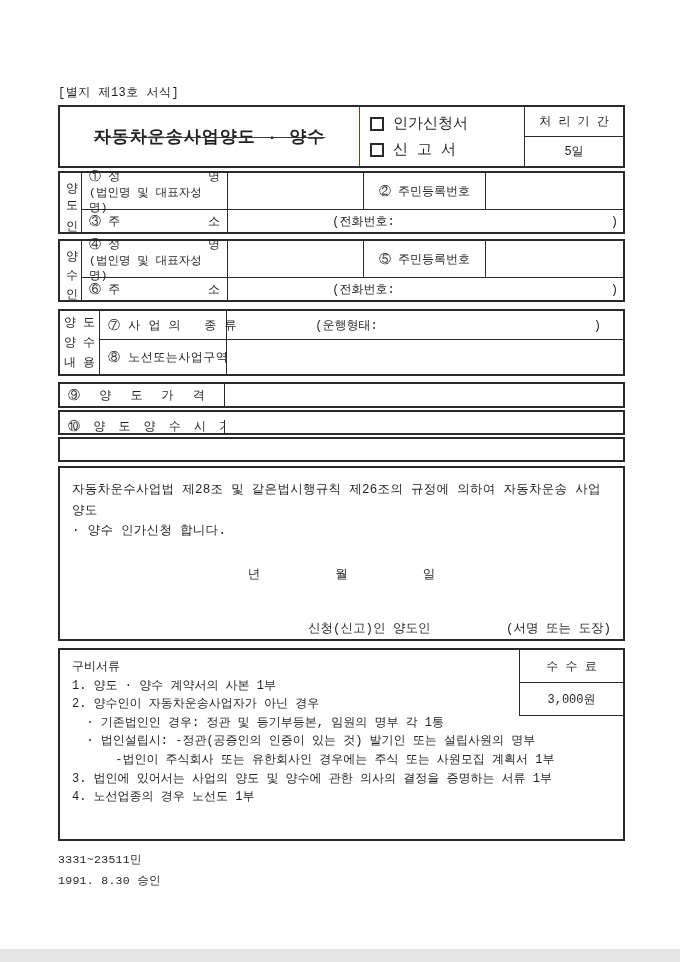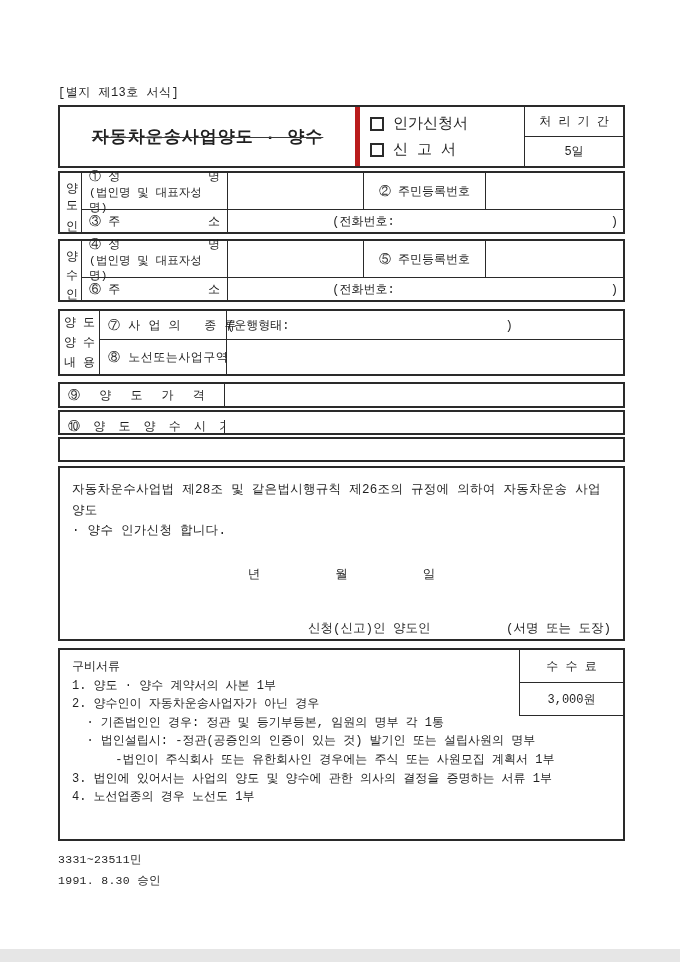--- a/index.html
+++ b/index.html
@@ -14,21 +14,21 @@
   }
   .form-wrap { position:absolute; left:58px; top:84px; width:567px; }
   .form-ref { font-size:12px; height:14px; margin-bottom:7px; letter-spacing:0.5px; }
 
   .box { border:2px solid #2a2a2a; background:#fff; }
   .flex { display:flex; }
 
   
   .hdr { height:63px; margin-top:0; }
   .hdr-title {
-    width:300px; border-right:5px solid #b91c1c;
+    width:300px; border-right:1px solid #b91c1c;
     display:flex; align-items:center; justify-content:center;
     font-size:17px; font-weight:bold; letter-spacing:1px;
   }
   .struck { text-decoration:line-through; text-decoration-thickness:1px; text-decoration-color:#3a3a3a; }
   .hdr-cb {
     width:165px; border-right:1px solid #2a2a2a;
     display:flex; flex-direction:column; justify-content:space-evenly;
     padding-left:10px; font-size:15px;
   }
   .cb-row { display:flex; align-items:center; gap:9px; }
@@ -62,21 +62,21 @@
   .details { height:67px; }
   .vcol3 {
     width:40px; border-right:1px solid #2a2a2a;
     display:flex; flex-direction:column; justify-content:space-evenly; align-items:center;
     font-size:12px; white-space:pre;
   }
   .det-body { flex:1; display:flex; flex-direction:column; }
   .drow1 { height:29px; border-bottom:1px solid #2a2a2a; display:flex; }
   .drow2 { flex:1; display:flex; }
   .lbl-det { width:127px; border-right:1px solid #2a2a2a; display:flex; align-items:center; padding-left:8px; font-size:12px; white-space:pre; letter-spacing:0.5px; }
-  .val-det { flex:1; display:flex; align-items:center; padding-right:22px; font-size:12px; white-space:pre; }
+  .val-det { flex:1; display:flex; align-items:center; justify-content:flex-end; padding-right:22px; font-size:12px; white-space:pre; }
   .val-det-empty { flex:1; }
 
   
   .srow { display:flex; }
   .srow .s-lbl { width:165px; border-right:1px solid #2a2a2a; display:flex; align-items:center; padding:0 8px; font-size:12px; white-space:pre; overflow:hidden; }
   .ls-wide { letter-spacing:6px; }
   .ls-med { letter-spacing:3px;margin-top:8px; }
   .srow .s-val { flex:1; }
   .r9 { height:26px; margin-top:6px; }
   .r10 { height:25px; margin-top:2px; }

